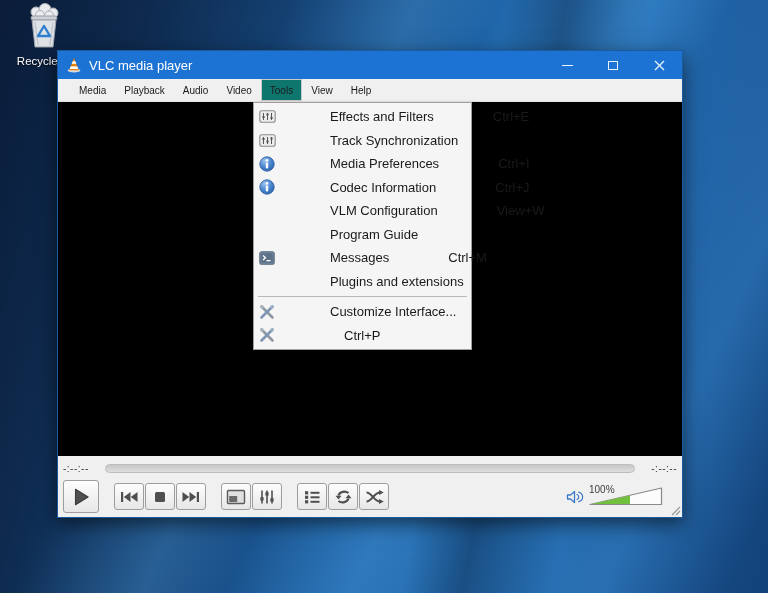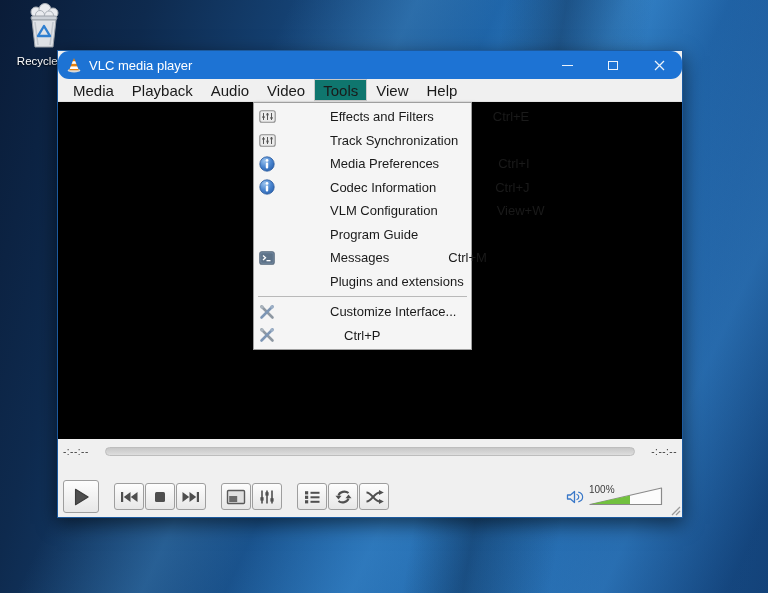--- a/index.html
+++ b/index.html
@@ -25,32 +25,32 @@
   
   .vlc-window {
     position:absolute; left:57px; top:50px; width:626px; height:468px;
     display:flex; flex-direction:column;
     border:1px solid #1c5a9e;
     box-shadow:0 6px 18px rgba(0,0,0,.55);
     background:#f0f0f0;
   }
   .titlebar {
     height:28px; background:#1d73d4; display:flex; align-items:center;
-    padding-left:8px; flex:0 0 auto;border-radius:11px;
+    padding-left:8px; flex:0 0 auto;
   }
   .titlebar .app-icon { width:16px; height:16px; margin-right:7px; flex:0 0 auto; }
   .titlebar .title { color:#ffffff; font-size:13px; flex:1 1 auto; }
   .caption-btns { display:flex; height:100%; }
   .caption-btn { width:46px; height:100%; display:flex; align-items:center; justify-content:center; cursor:default; }
   .glyph-min { width:11px; height:1px; background:#eaf2fb; }
   .glyph-max { width:10px; height:9px; border:1px solid #eaf2fb; }
 
   .menubar {
     height:23px; background:#f0f0f0; display:flex; align-items:stretch;
-    font-size:15px; color:#1a1a1a; flex:0 0 auto; padding-left:6px;
+    font-size:10px; color:#1a1a1a; flex:0 0 auto; padding-left:12px;
     border-bottom:1px solid #e2e2e2;
   }
   .menubar .mitem { padding:0 9px; display:flex; align-items:center; }
   .menubar .mitem.active { background:#0f766e; box-shadow:inset 0 0 0 1px #c9c9c9; }
 
   .video-area { flex:1 1 auto; background:#000; position:relative; }
 
   
   .dropdown {
     position:absolute; left:195px; top:51px; width:219px;
@@ -66,21 +66,21 @@
 
   
   .controls { flex:0 0 auto; background:#f0f0f0; padding:3px 5px 2px 5px; position:relative; }
   .seek-row { display:flex; align-items:center; height:18px; }
   .time { font-size:10px; color:#3c3c3c; width:36px; flex:0 0 auto; letter-spacing:.5px; }
   .time.right { text-align:right; }
   .seek-bar {
     flex:1 1 auto; height:9px; margin:0 6px; border-radius:5px;
     background:linear-gradient(#c7c7c7,#dedede); border:1px solid #bdbdbd;
   }
-  .btn-row { display:flex; align-items:center; height:37px; margin-top:18px; }
+  .btn-row { display:flex; align-items:center; height:37px; margin-top:1px; }
   .tbtn {
     height:27px; width:30px; margin-right:1px;
     border:1px solid #9e9e9e; border-radius:3px;
     background:linear-gradient(#fdfdfd,#e7e7e7);
     display:flex; align-items:center; justify-content:center;
   }
   .tbtn.play { height:33px; width:36px; }
   .grp-gap { width:14px; flex:0 0 auto; }
   .spacer { flex:1 1 auto; }
 

